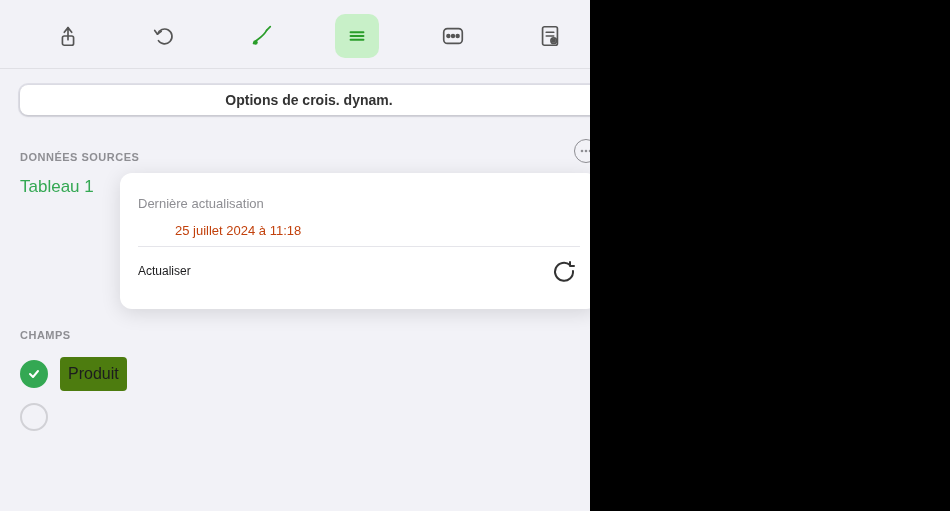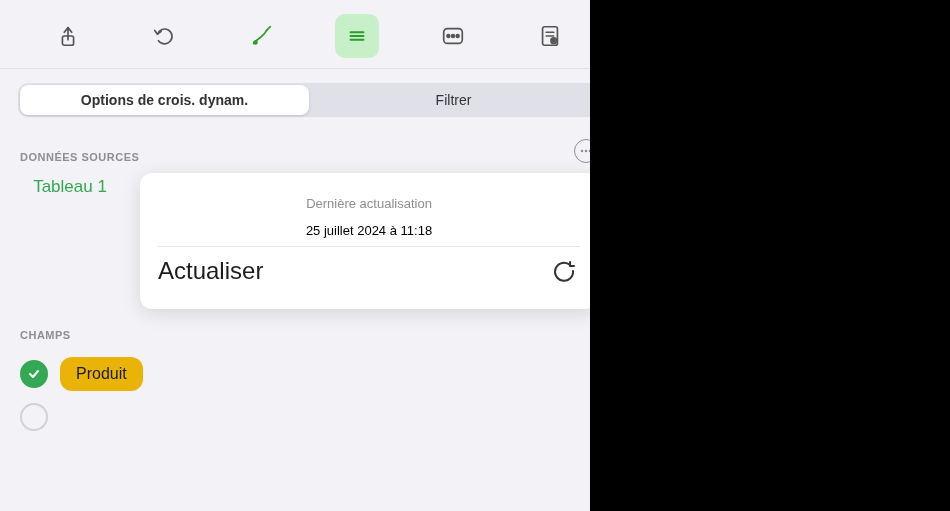--- a/index.html
+++ b/index.html
@@ -106,23 +106,22 @@
       cursor: pointer;
       border: 1.5px solid #8e8e93;
       border-radius: 50%;
     }
 
     
     .data-source-row {
       display: flex;
       align-items: flex-start;
       padding: 4px 20px 8px;
-      gap: 20px;
+      gap: 0;
       position: relative;
-      text-align: center;
     }
 
     .source-name {
       font-size: 17px;
       font-weight: 500;
       color: #34a853;
       min-width: 100px;
       padding-top: 4px;
     }
 
@@ -137,37 +136,38 @@
 
     .tooltip-popup .last-update-label {
       font-size: 13px;
       color: #8e8e93;
       line-height: 1.4;
       margin-bottom: 10px;
     }
 
     .tooltip-popup .update-time {
       font-size: 13px;
-      color: #000000;
+      color: #c2410c;
+      margin-left: 37px;
     }
 
     .tooltip-popup .divider {
       height: 1px;
       background: #e5e5ea;
       margin: 8px 0;
     }
 
     .tooltip-popup .actualiser-row {
       display: flex;
       align-items: center;
       justify-content: space-between;
     }
 
     .tooltip-popup .actualiser-label {
-      font-size: 24px;
+      font-size: 12px;
       font-weight: 400;
       color: #1c1c1e;
     }
 
     .refresh-icon-btn {
       width: 32px;
       height: 32px;
       display: flex;
       align-items: center;
       justify-content: center;
@@ -220,23 +220,23 @@
     .checkbox-circle.checked {
       background: #34a853;
       border-color: #34a853;
     }
 
     .checkbox-circle.checked svg {
       display: block;
     }
 
     .field-chip {
-      background: #eab308;
-      border-radius: 12px;
-      padding: 8px 16px;
+      background: #4d7c0f;
+      border-radius: 4px;
+      padding: 8px 8px;
       font-size: 16px;
       font-weight: 500;
       color: #1c1c1e;
     }
 
     
     .right-panel {
       position: absolute;
       top: 0;
       left: 590px;
@@ -298,21 +298,20 @@
         <line x1="10" y1="10" x2="18" y2="10"></line>
         <line x1="10" y1="14" x2="18" y2="14"></line>
         <circle cx="18" cy="19" r="3" fill="#fff" stroke="#555"></circle>
         <circle cx="18" cy="19" r="1.5" fill="#555"></circle>
       </svg>
     </button>
   </div>
 
   <div class="segment-control">
     <button class="segment-btn selected">Options de crois. dynam.</button>
-    <button class="segment-btn">Filtrer</button>
   </div>
 
   <div class="section-label">
     <span>DONNÉES SOURCES</span>
     <div class="more-btn">
       <svg width="14" height="14" viewBox="0 0 14 14" fill="none">
         <circle cx="3" cy="7" r="1.3" fill="#8e8e93"></circle>
         <circle cx="7" cy="7" r="1.3" fill="#8e8e93"></circle>
         <circle cx="11" cy="7" r="1.3" fill="#8e8e93"></circle>
       </svg>

